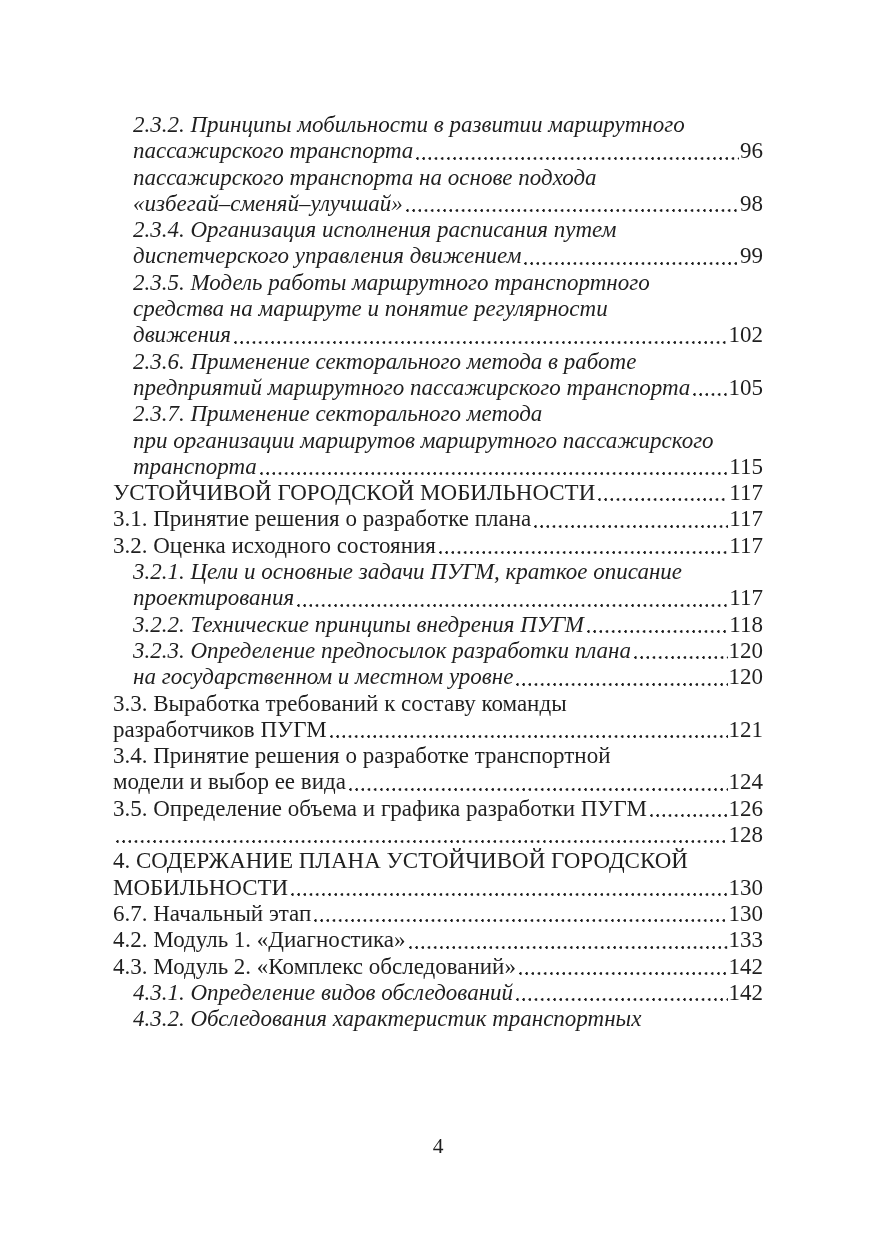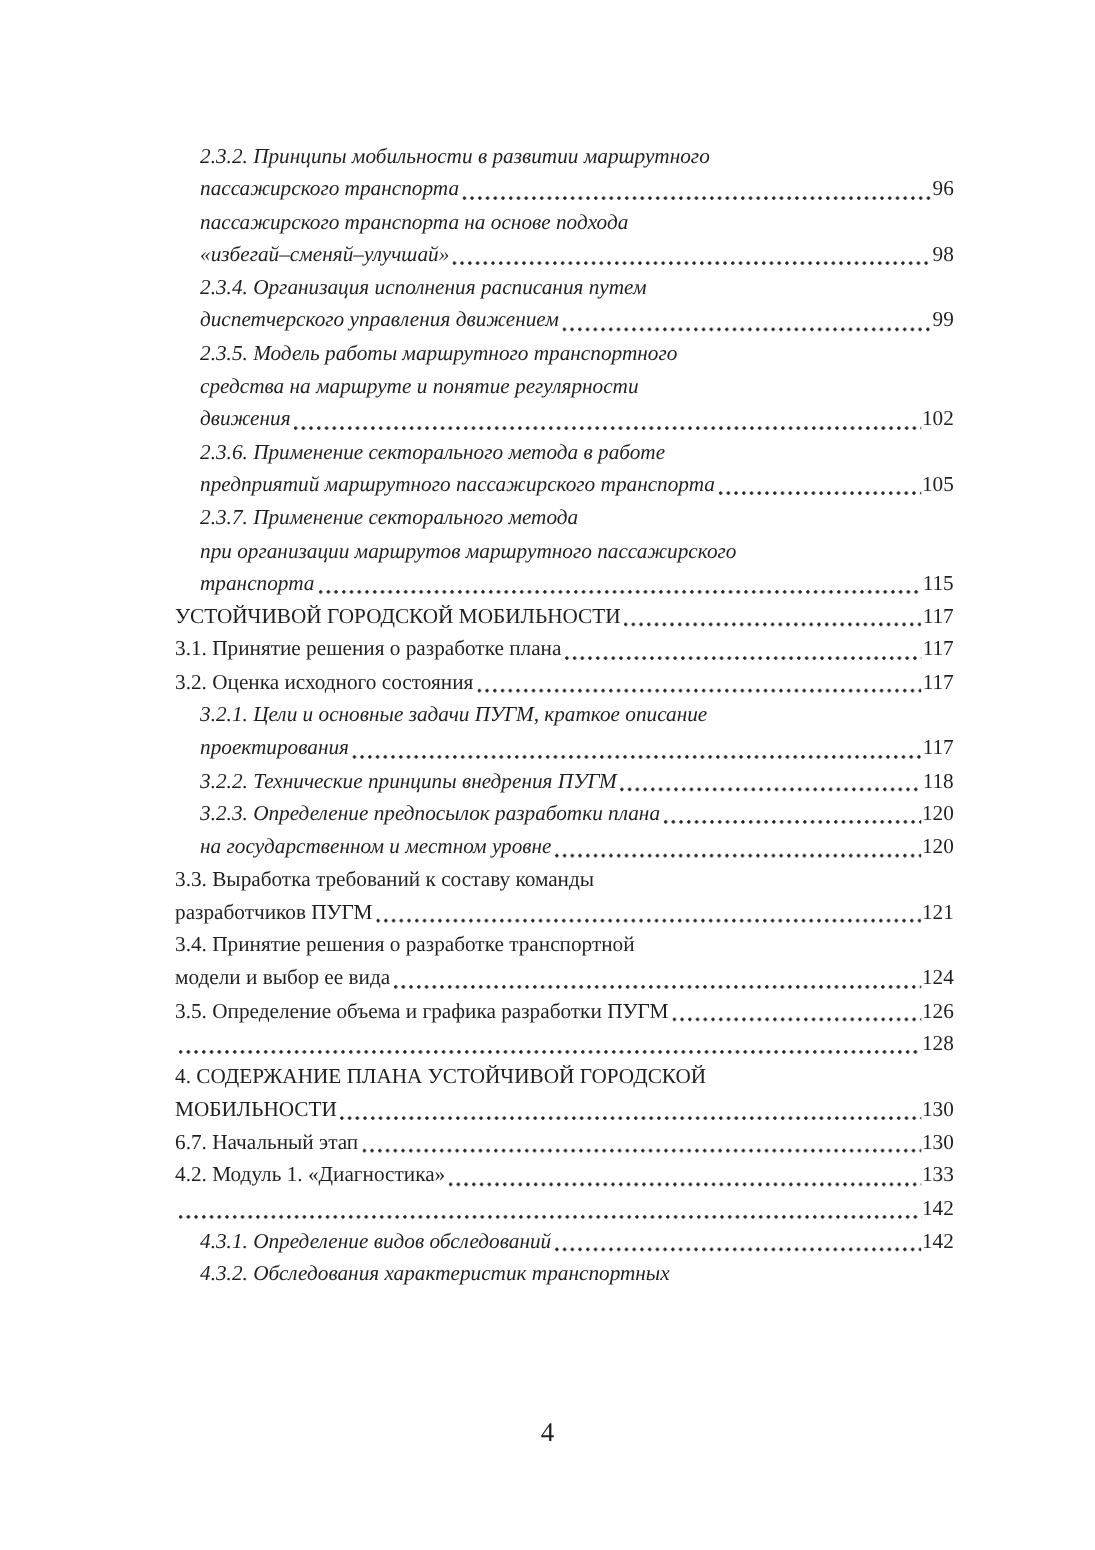--- a/index.html
+++ b/index.html
@@ -18,24 +18,23 @@
   }
   .toc {
     position: absolute;
     left: 113px;
     top: 112px;
     width: 650px;
   }
   .row {
     display: flex;
     align-items: baseline;
-    font-size: 17px;
+    font-size: 23px;
     line-height: 26.3px;
     white-space: nowrap;
-    margin-left: 27px;
   }
   .row.ind1 { padding-left: 20px; }
   .row.it   { font-style: italic; }
   .txt  { flex: 0 0 auto; }
   .pnum { flex: 0 0 auto; font-style: normal; text-align: right; }
   .dots {
     flex: 1 1 auto;
     min-width: 10px;
     height: 3px;
     margin: 0 1px 5px 3px;
@@ -188,20 +187,21 @@
         <span class="txt">6.7. Начальный этап</span>
         <span class="dots"></span>
         <span class="pnum">130</span>
       </div>
       <div class="row">
         <span class="txt">4.2. Модуль 1. «Диагностика»</span>
         <span class="dots"></span>
         <span class="pnum">133</span>
       </div>
       <div class="row">
+        <span class="txt">4.3. Модуль 2. «Комплекс обследований»</span>
         <span class="dots"></span>
         <span class="pnum">142</span>
       </div>
       <div class="row ind1 it">
         <span class="txt">4.3.1. Определение видов обследований</span>
         <span class="dots"></span>
         <span class="pnum">142</span>
       </div>
       <div class="row ind1 it">
         <span class="txt">4.3.2. Обследования характеристик транспортных</span>

